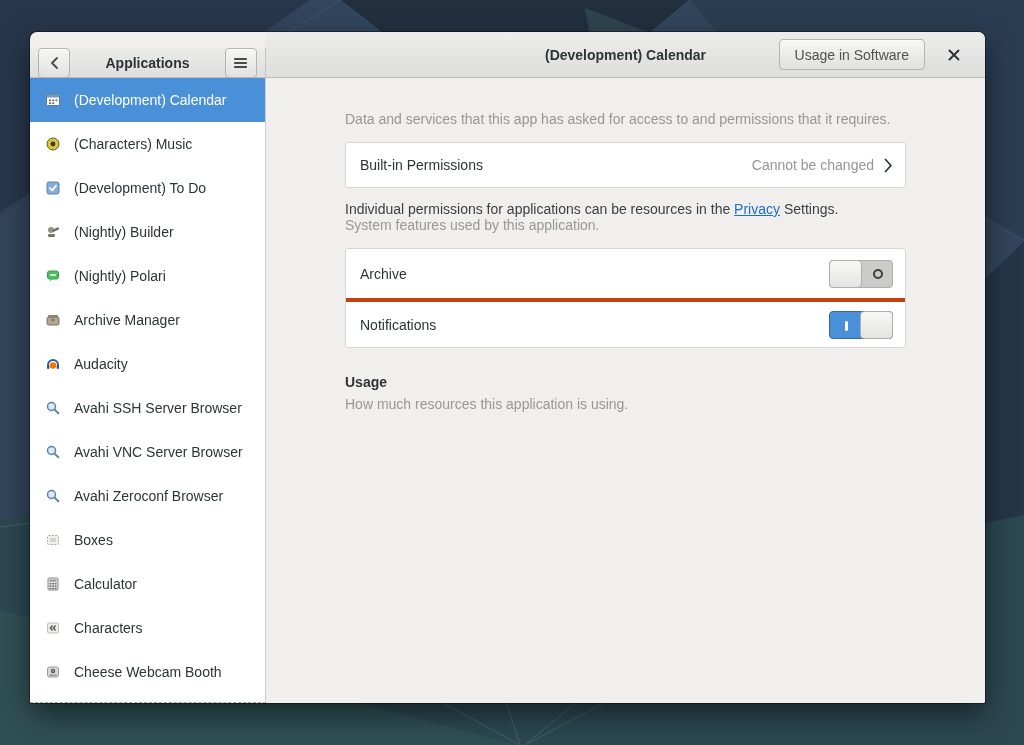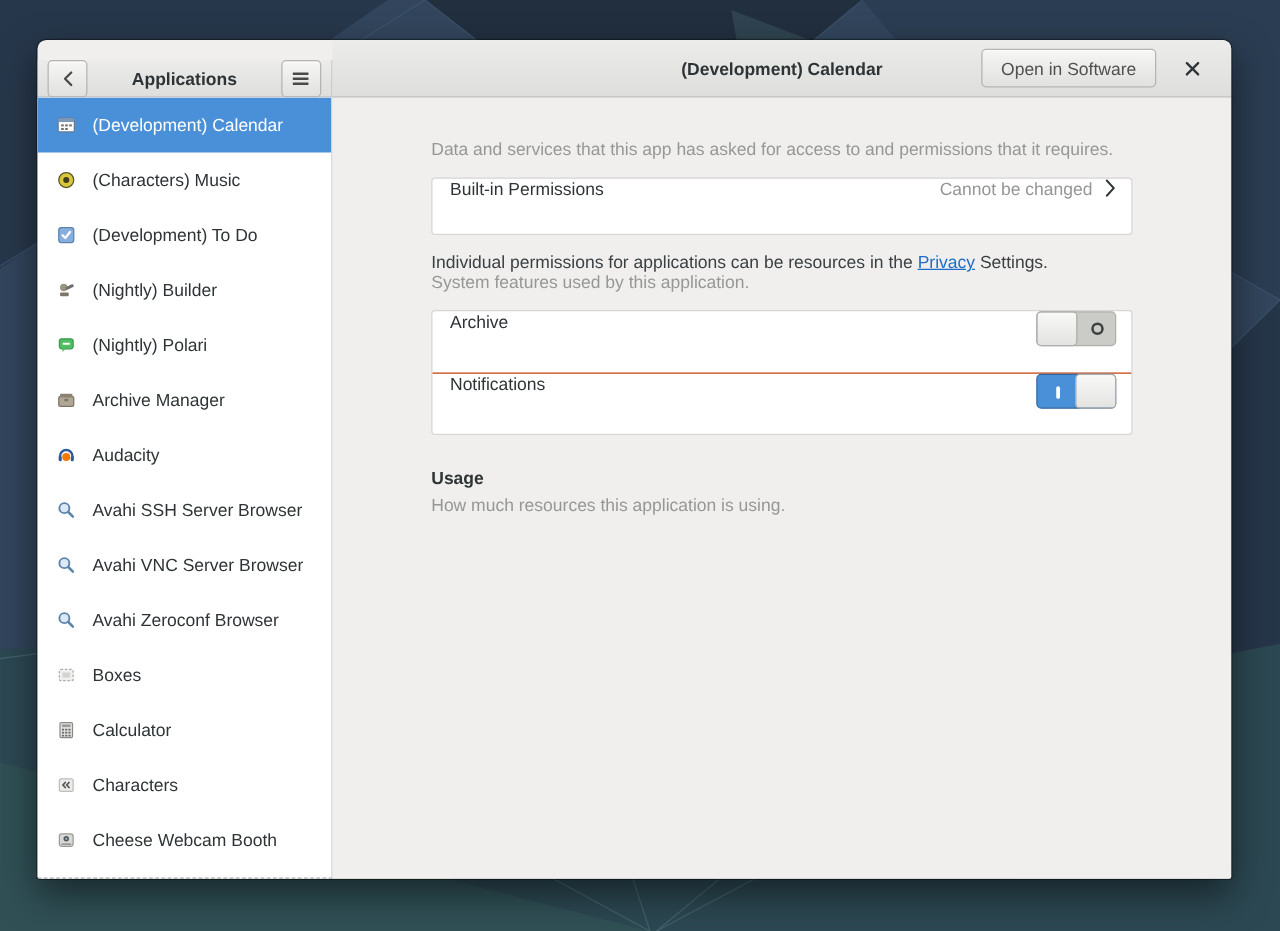--- a/index.html
+++ b/index.html
@@ -78,24 +78,24 @@
 
   .content { flex:1; background:#f0efee; padding:33px 79px 0 79px; overflow:hidden; }
   .sec-title { margin:0 0 6px 0; font-size:14px; font-weight:bold; color:#2e3436; }
   .sec-desc { margin:0 0 15px 0; font-size:14px; color:#969896; }
   .sec-gap { margin-top:26px; }
 
   .card {
     background:#ffffff; border:1px solid #d6d6d4; border-radius:3px;
   }
   .row {
-    height:44px; display:flex; 
+    height:44px; display:flex; align-items:center;
     padding:0 12px 0 14px; font-size:14px; color:#2e3436; cursor:pointer;
   }
-  .row + .row { border-top:1px solid #c2410c; }
+  .row + .row { border-top:4px solid #c2410c; }
   .row.tall { height:49px; cursor:default; }
   .row-value { margin-left:auto; color:#939693; padding-right:10px; }
   .chev { flex:0 0 auto; display:flex; }
 
   .note { margin:13px 0 0 0; font-size:14px; color:#393f42; }
   .note a { color:#1c6fc9; text-decoration:underline; cursor:pointer; }
 
   
   .switch {
     margin-left:auto; width:64px; height:28px; border-radius:4px; position:relative; cursor:pointer;
@@ -165,21 +165,21 @@
                 <rect x="0" y="1" width="13" height="2" rx="0.8"></rect>
                 <rect x="0" y="5" width="13" height="2" rx="0.8"></rect>
                 <rect x="0" y="9" width="13" height="2" rx="0.8"></rect>
               </g>
             </svg>
         </span>
       </button>
     </div>
     <div class="tb-right">
       <span class="tb-title">(Development) Calendar</span>
-      <button class="text-btn">Open in Software</button>
+      <button class="text-btn">Usage in Software</button>
       <button class="close-btn">
         <span style="display:flex">
           <svg width="12" height="12" viewBox="0 0 12 12">
               <g stroke="#2e3436" stroke-width="1.9" stroke-linecap="round">
                 <line x1="1.5" y1="1.5" x2="10.5" y2="10.5"></line>
                 <line x1="10.5" y1="1.5" x2="1.5" y2="10.5"></line>
               </g>
             </svg>
         </span>
       </button>

